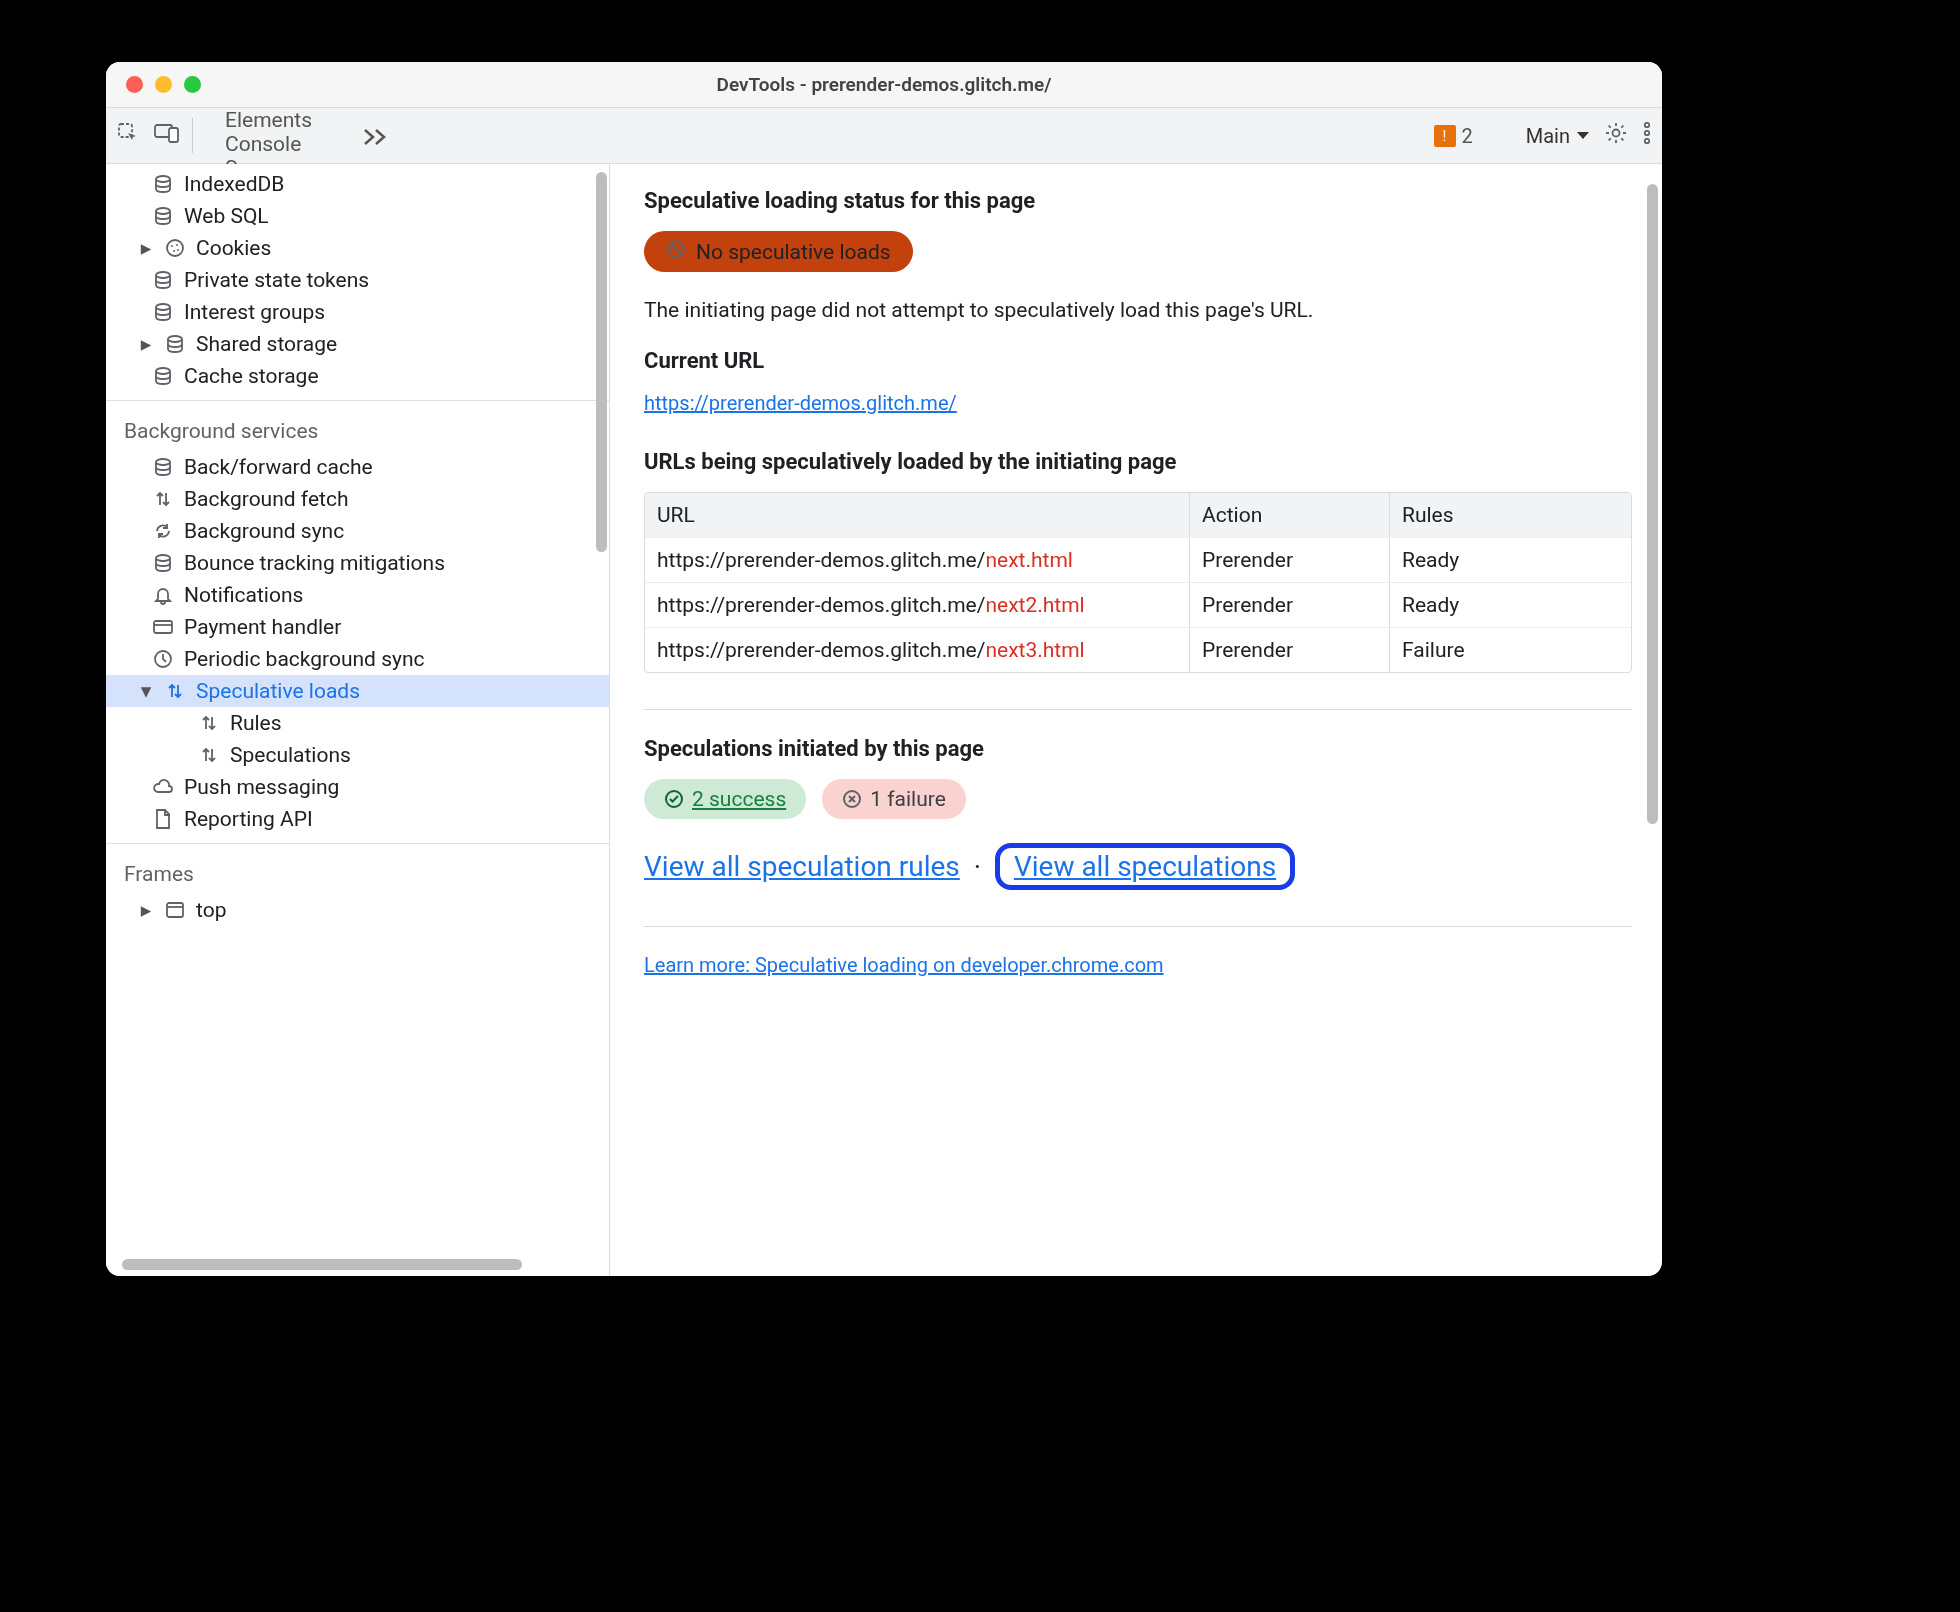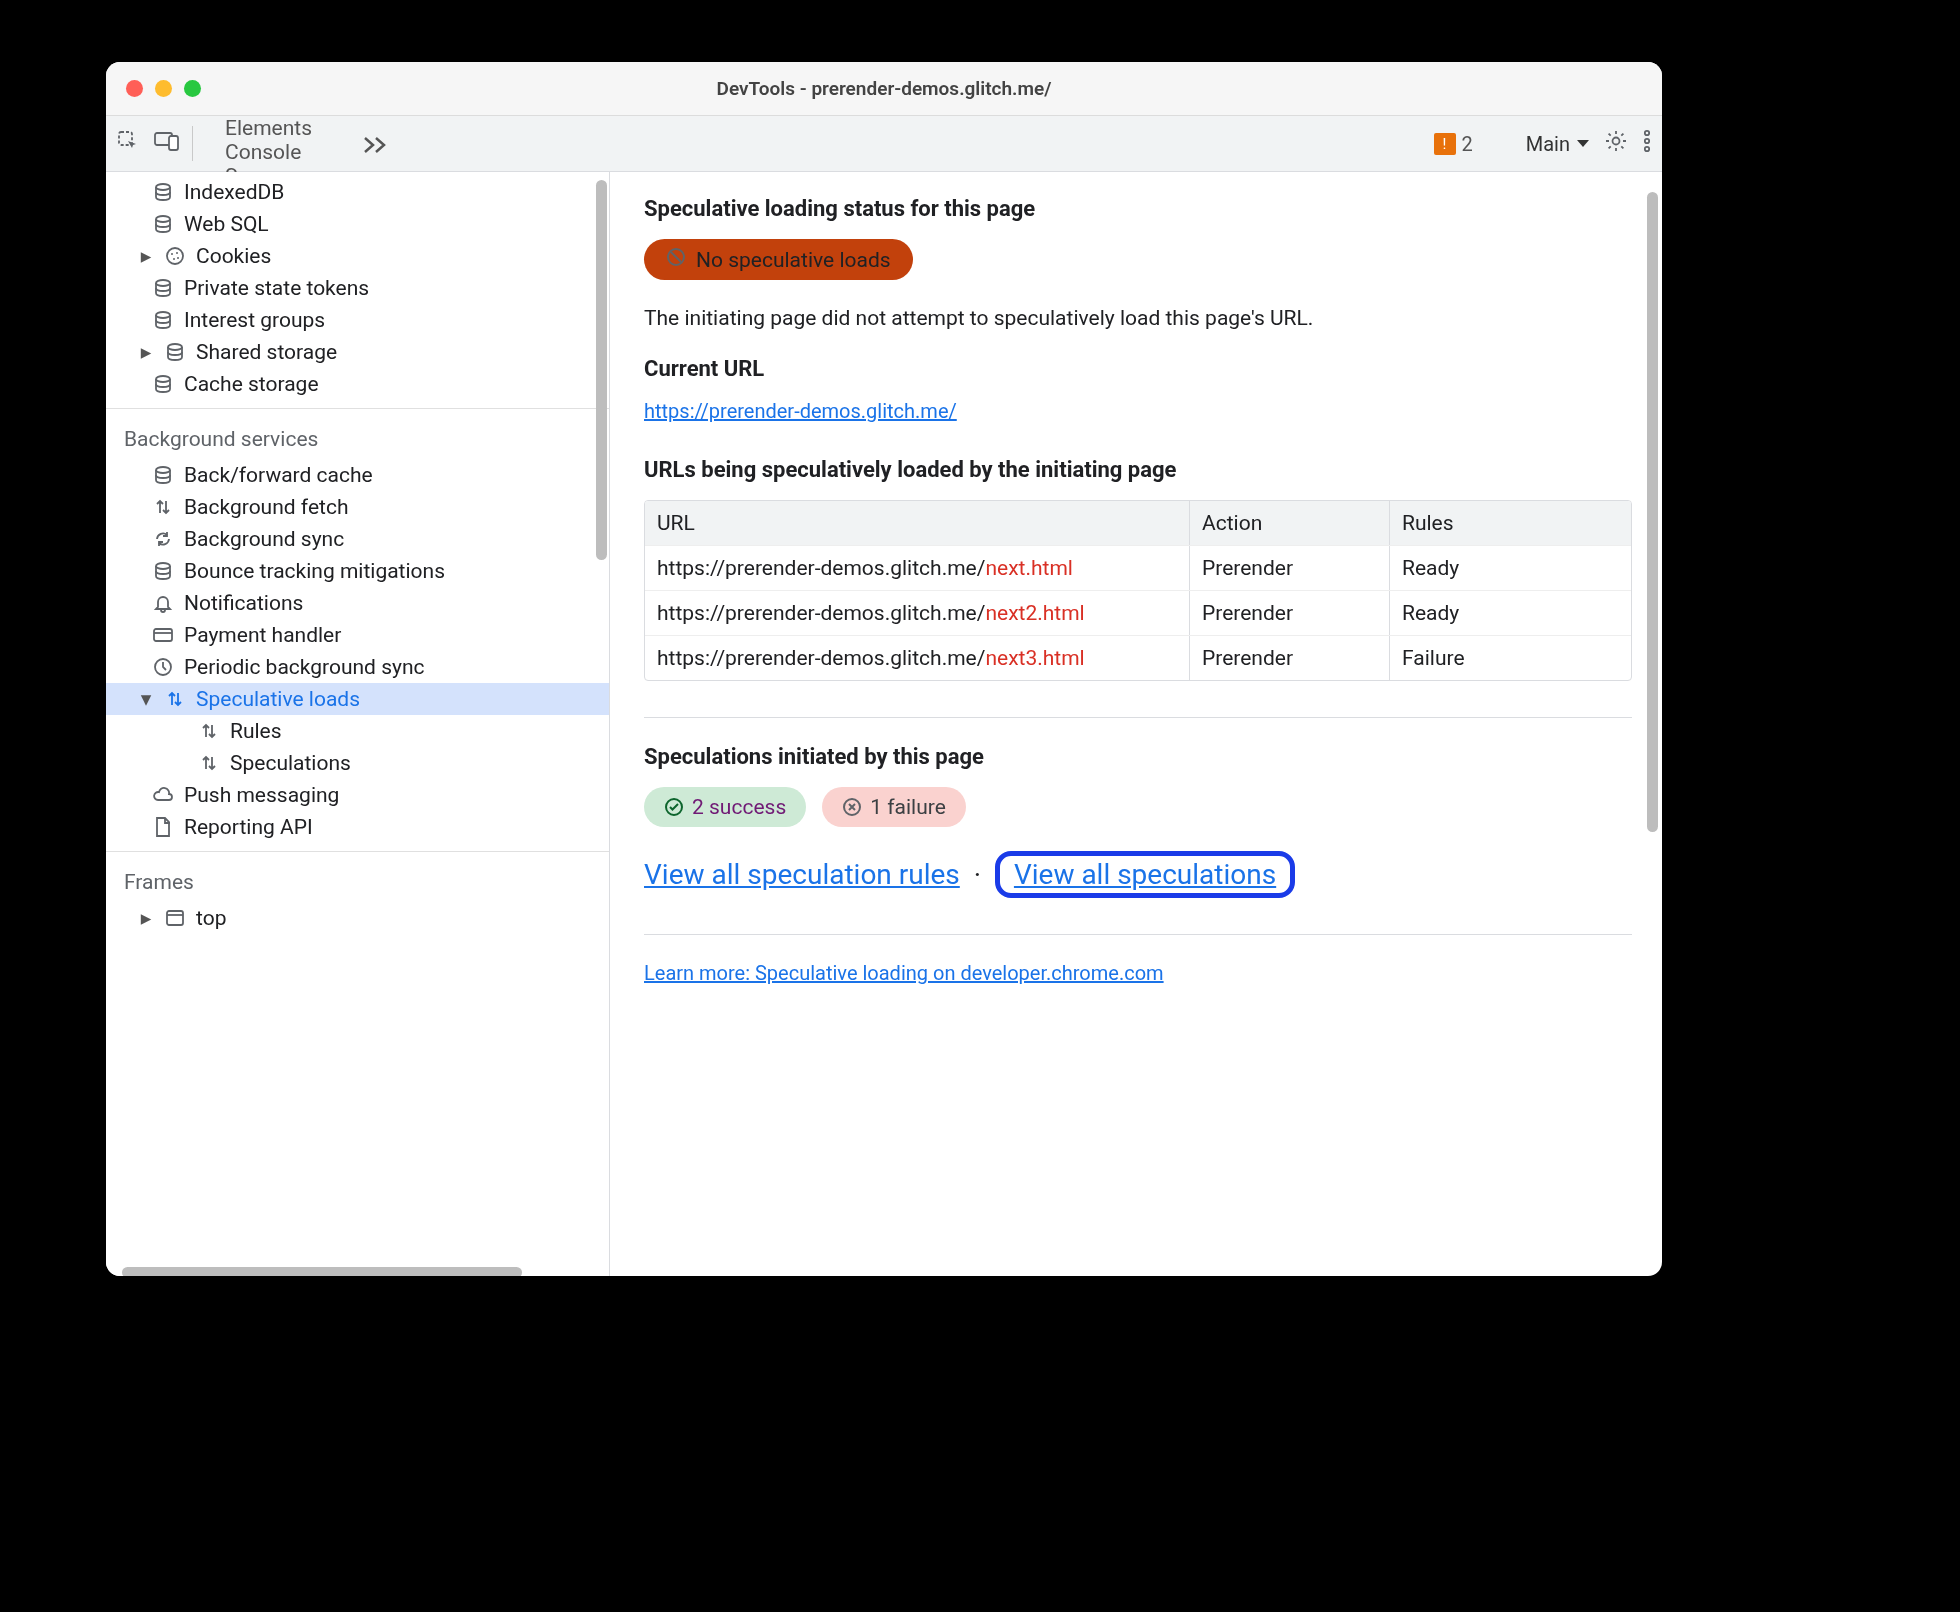--- a/index.html
+++ b/index.html
@@ -1,19 +1,19 @@
 <!DOCTYPE html>
 <html><head>
 <meta charset="utf-8">
 <style>
   *{box-sizing:border-box;margin:0;padding:0;}
   body{background:#000;font-family:-apple-system,BlinkMacSystemFont,"Segoe UI",Roboto,Helvetica,Arial,sans-serif;font-size:20px;color:#202124;width:1960px;height:1612px;position:relative;}
   .window{position:absolute;left:106px;top:62px;width:1556px;height:1214px;background:#fff;border-radius:14px;overflow:hidden;box-shadow:0 30px 60px rgba(0,0,0,.6);}
   
-  .titlebar{height:54px;background:#f6f6f6;border-bottom:1px solid #dcdcdc;display:flex;align-items:center;position:relative;}
+  .titlebar{height:46px;background:#f6f6f6;border-bottom:1px solid #dcdcdc;display:flex;align-items:center;position:relative;}
   .traffic{display:flex;gap:12px;align-items:center;margin-left:20px;}
   .dot{width:17px;height:17px;border-radius:50%;}
   .dot.red{background:#ff5f57;}
   .dot.yellow{background:#febc2e;}
   .dot.green{background:#28c840;}
   .title{position:absolute;left:50%;transform:translateX(-50%);font-weight:600;font-size:19px;color:#434343;}
   
   .tabbar{height:56px;background:#f1f3f4;border-bottom:1px solid #dadce0;display:flex;align-items:stretch;padding:0 10px;}
   .tb-left{display:flex;align-items:center;gap:14px;}
   .tb-sep{width:1px;background:#c9c9c9;margin:10px 12px;}
@@ -51,21 +51,21 @@
   .table{border:1px solid #dadce0;border-radius:4px;overflow:hidden;margin-top:6px;}
   .thead,.trow{display:flex;}
   .thead{background:#f1f3f4;}
   .tcell{padding:10px 12px;font-size:21px;}
   .c-url{flex:0 0 545px;border-right:1px solid #dadce0;}
   .c-action{flex:0 0 200px;border-right:1px solid #dadce0;}
   .c-status{flex:1;}
   .trow{border-top:1px solid #eee;}
   .url-part-red{color:#d93025;}
   .badge{display:inline-flex;align-items:center;gap:8px;border-radius:22px;padding:8px 20px;font-size:21px;}
-  .badge.green{background:#ceead6;color:#701a75;}
+  .badge.green{background:#ceead6;color:#15803d;text-decoration:underline;}
   .badge.red{background:#fad2cf;color:#3c4043;}
   .badges-row{display:flex;gap:16px;margin-bottom:24px;}
   .links-row{font-size:28px;}
   .ring{display:inline-block;padding:2px 14px;border:5px solid #1a3be8;border-radius:16px;}
   .bottom-divider{height:1px;background:#dadce0;margin:36px 0 26px 0;}
   
   .ico svg{stroke:#5f6368;stroke-width:1.8;fill:none;}
 </style>
 </head>
 <body>

